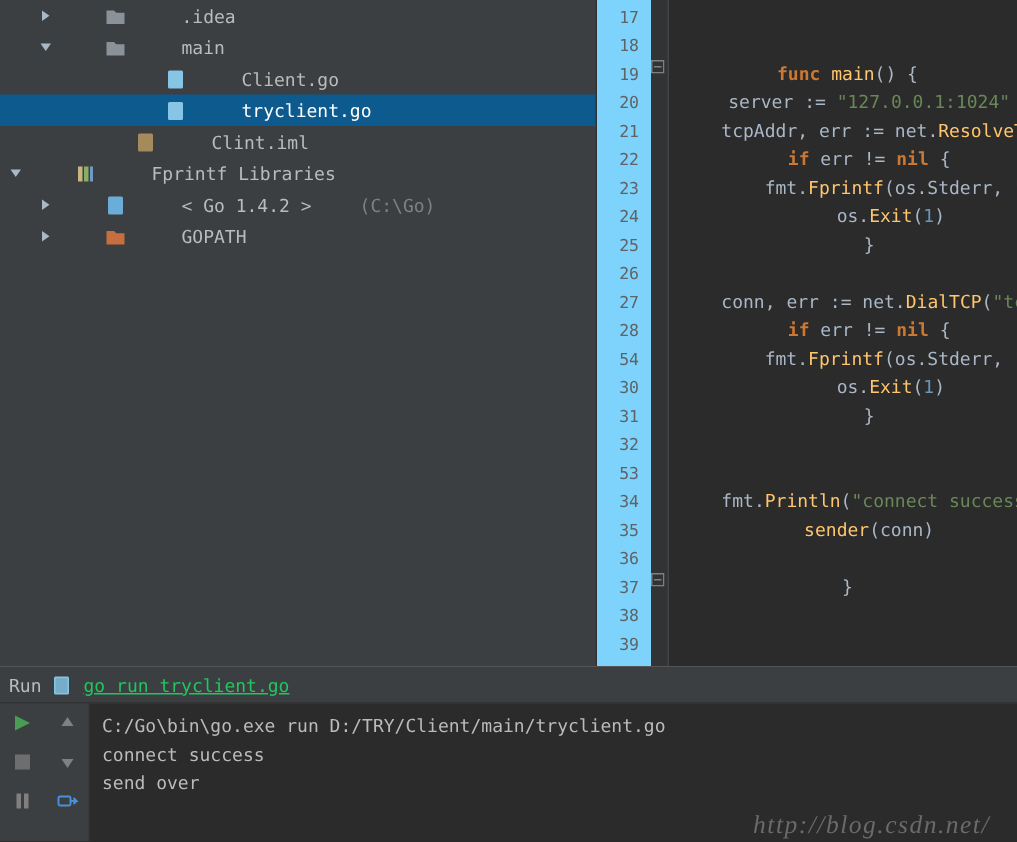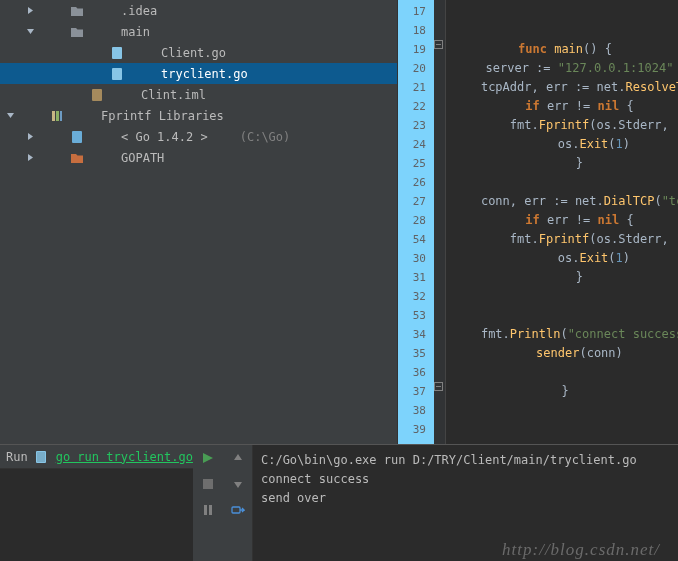--- a/index.html
+++ b/index.html
@@ -58,20 +58,21 @@
 .id { color: #a9b7c6; }
 .pkg { color: #a9b7c6; }
 .num { color: #6897bb; }
 .op { color: #a9b7c6; }
 
 .run-panel {
   flex: 1;
   background: #2b2b2b;
   border-top: 1px solid #555;
   display: flex;
+  flex-direction: column;
 }
 .run-header {
   height: 24px;
   background: #3c3f41;
   border-bottom: 1px solid #323232;
   display: flex;
   align-items: center;
   padding-left: 6px;
   font-size: 12px;
 }

